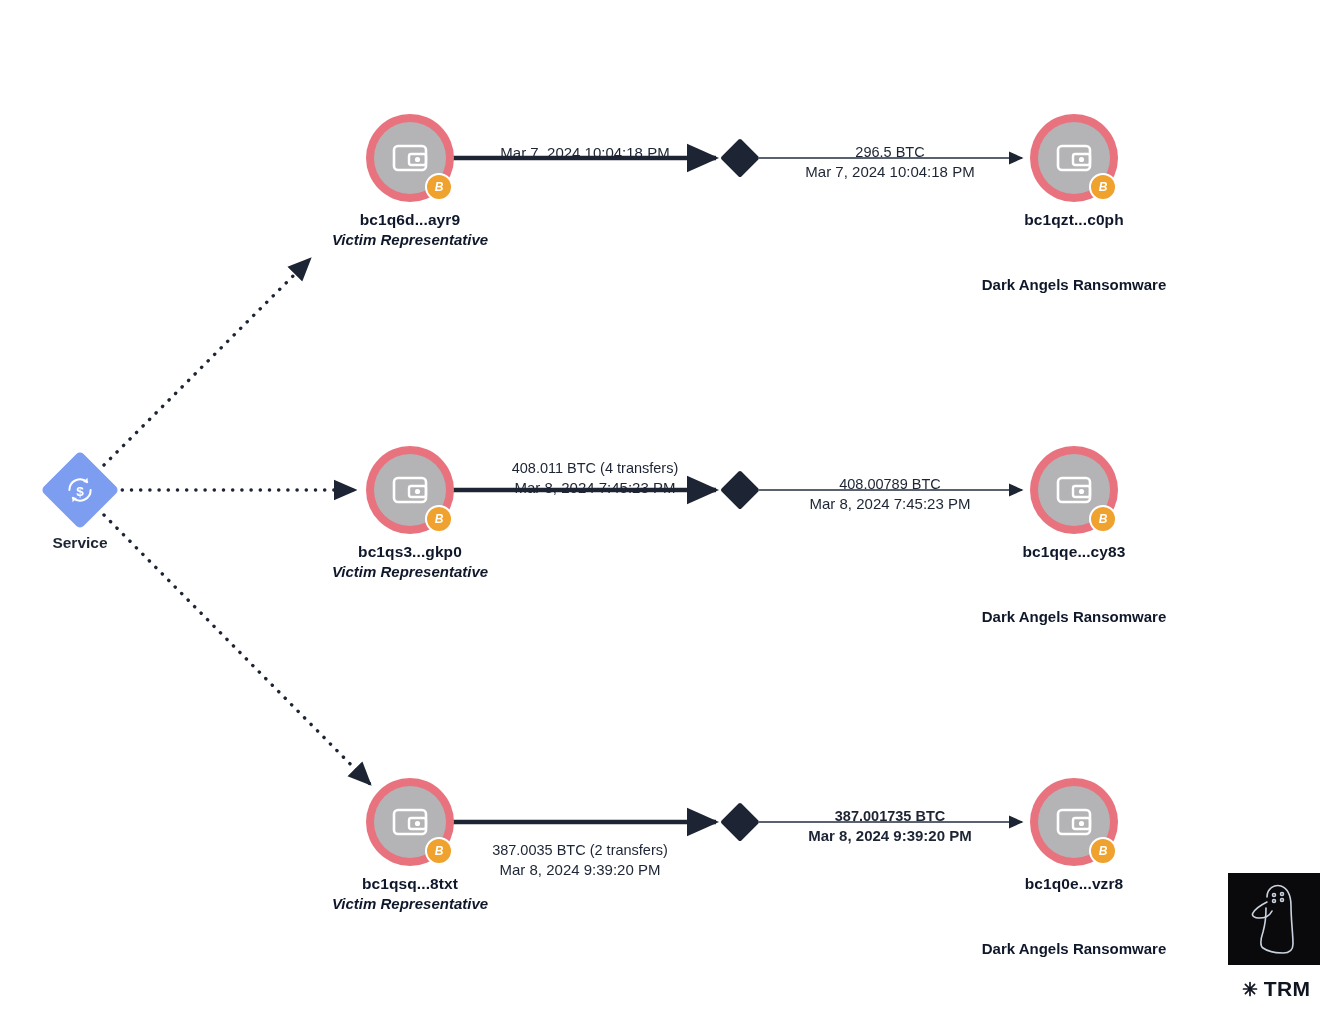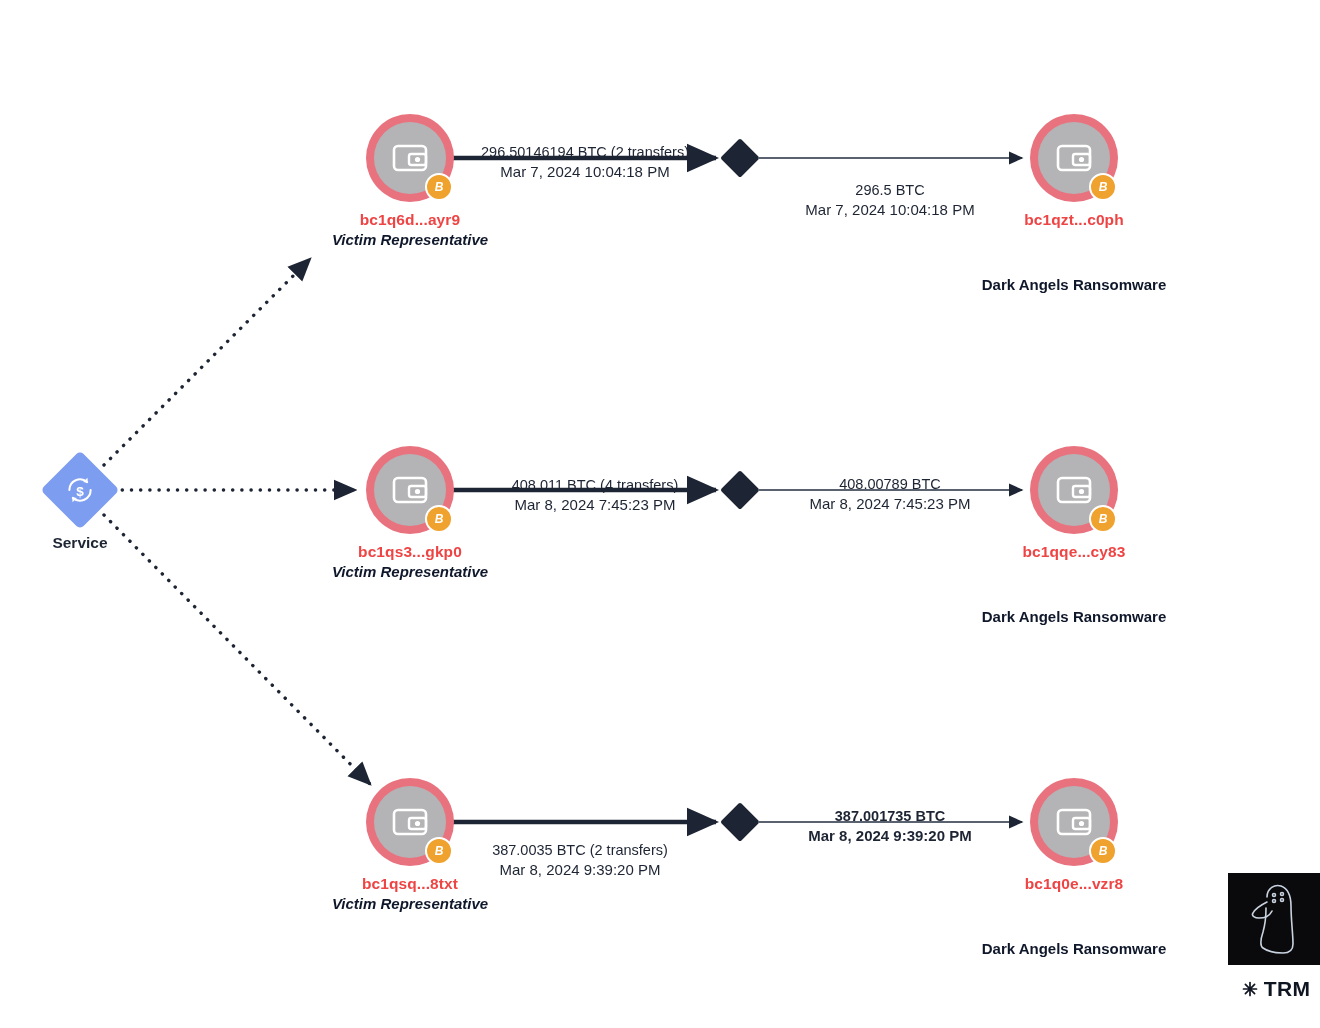--- a/index.html
+++ b/index.html
@@ -57,21 +57,21 @@
     border: 2.5px solid #ffffff;
     display: flex;
     align-items: center;
     justify-content: center;
   }
   .btc-badge svg { width: 16px; height: 16px; display:block; }
   .node-addr {
     margin-top: 9px;
     font-size: 15.5px;
     font-weight: bold;
-    color: #ef4444;
+    color: #0f172a;
     letter-spacing: .1px;
     white-space: nowrap;
   }
   .node-tag {
     margin-top: 2px;
     font-size: 15px;
     font-weight: bold;
     font-style: italic;
     color: #0f172a;
     white-space: nowrap;
@@ -216,25 +216,24 @@
         <svg viewBox="0 0 20 20" xmlns="http://www.w3.org/2000/svg">
           <text x="10" y="15.5" font-family="Liberation Sans, sans-serif" font-size="15" font-weight="bold" font-style="italic" fill="#ffffff" text-anchor="middle">B</text>
         </svg>
       </div>
     </div>
     <div class="node-addr">bc1q6d...ayr9</div>
     <div class="node-tag">Victim Representative</div>
   </div>
 
   <div class="edge-label" style="left:585px; top:143px;">
-    <div class="edge-amount">296.50146194 BTC (2 transfers)</div>
     <div class="edge-date">Mar 7, 2024 10:04:18 PM</div>
   </div>
 
-  <div class="edge-label" style="left:890px; top:143px;margin-top:38px;">
+  <div class="edge-label" style="left:890px; top:143px;">
     <div class="edge-amount">296.5 BTC</div>
     <div class="edge-date">Mar 7, 2024 10:04:18 PM</div>
   </div>
 
   <div class="wallet-node" style="left:1074px; top:114px;">
     <div class="wallet-ring">
       <div class="wallet-inner">
         <svg class="wallet-glyph" viewBox="0 0 40 40" xmlns="http://www.w3.org/2000/svg">
           <rect x="4" y="8" width="32" height="24" rx="4" stroke="#ffffff" stroke-width="2.6" fill="none"></rect>
           <rect x="19" y="16" width="17" height="11" rx="2.2" stroke="#ffffff" stroke-width="2.4" fill="none"></rect>
@@ -263,21 +262,21 @@
       <div class="btc-badge">
         <svg viewBox="0 0 20 20" xmlns="http://www.w3.org/2000/svg">
           <text x="10" y="15.5" font-family="Liberation Sans, sans-serif" font-size="15" font-weight="bold" font-style="italic" fill="#ffffff" text-anchor="middle">B</text>
         </svg>
       </div>
     </div>
     <div class="node-addr">bc1qs3...gkp0</div>
     <div class="node-tag">Victim Representative</div>
   </div>
 
-  <div class="edge-label" style="left:578px; top:476px;padding-left:34px;">
+  <div class="edge-label" style="left:578px; top:459px;padding-left:34px;">
     <div class="edge-amount">408.011 BTC (4 transfers)</div>
     <div class="edge-date">Mar 8, 2024 7:45:23 PM</div>
   </div>
 
   <div class="edge-label" style="left:890px; top:475px;">
     <div class="edge-amount">408.00789 BTC</div>
     <div class="edge-date">Mar 8, 2024 7:45:23 PM</div>
   </div>
 
   <div class="wallet-node" style="left:1074px; top:446px;">

